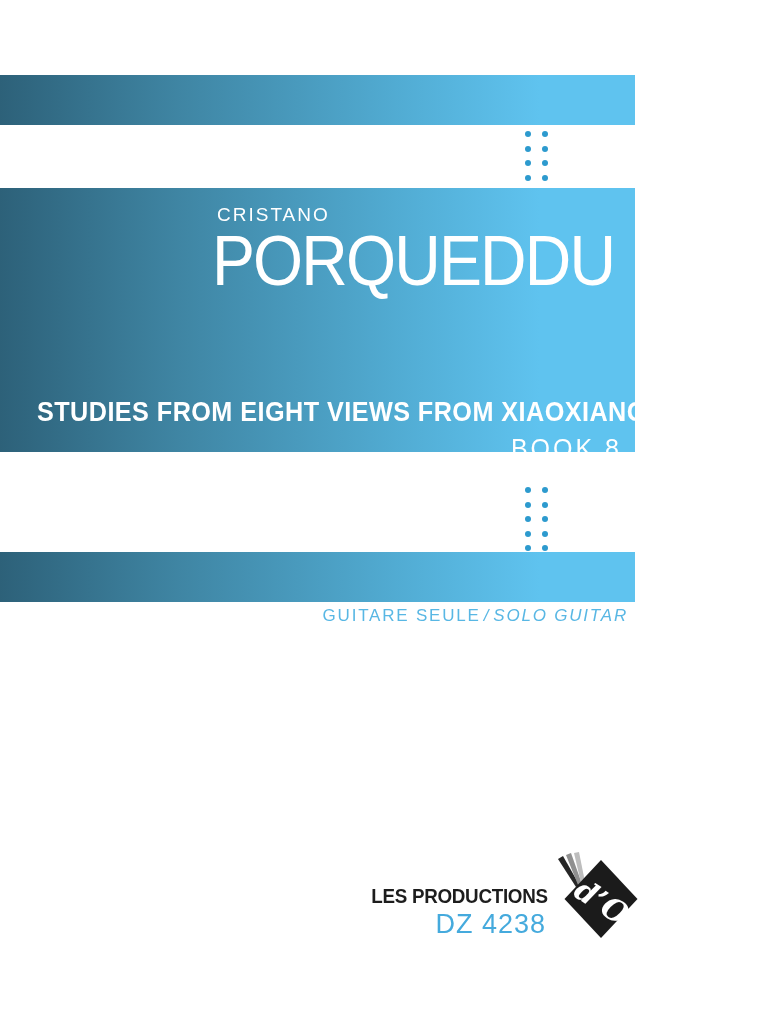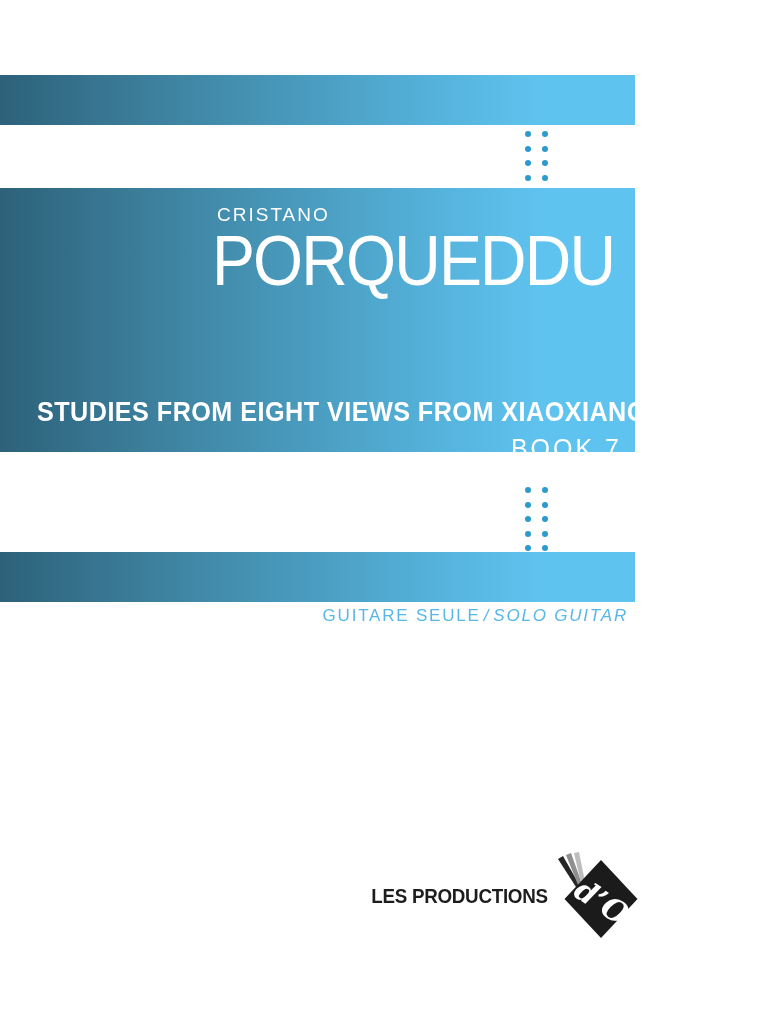--- a/index.html
+++ b/index.html
@@ -131,21 +131,21 @@
       <div class="dot"></div>
       <div class="dot"></div>
       <div class="dot"></div>
       <div class="dot"></div>
     </div>
 
   <div class="band main-block">
     <div class="author-first">CRISTANO</div>
     <div class="author-last">PORQUEDDU</div>
     <div class="cover-title">STUDIES FROM EIGHT VIEWS FROM XIAOXIANG</div>
-    <div class="book-label">BOOK 7</div>
+    <div class="book-label">BOOK 8</div>
   </div>
 
   <div class="dots dots-bottom">
       <div class="dot"></div>
       <div class="dot"></div>
       <div class="dot"></div>
       <div class="dot"></div>
       <div class="dot"></div>
       <div class="dot"></div>
       <div class="dot"></div>
@@ -155,20 +155,21 @@
     </div>
 
   <div class="band band-bottom"></div>
 
   <div class="instrumentation">
     <span>GUITARE SEULE</span><span class="sep">/</span><span class="italic">SOLO GUITAR</span>
   </div>
 
   <div class="publisher-name">LES PRODUCTIONS</div>
 
+  <div class="catalog-number">DZ 4238</div>
 
   <svg class="doz-logo" viewBox="0 0 92 92" xmlns="http://www.w3.org/2000/svg" aria-hidden="true">
     <polygon points="8,9 13,6 30,36 26,37" fill="#262626"></polygon>
     <polygon points="16,5 21,3 32,34 28,35" fill="#8f8f8f"></polygon>
     <polygon points="24,3 29,2 35,32 31,33" fill="#bdbdbd"></polygon>
     <polygon points="51,10 87.5,49 51,88 14.5,49" fill="#1b1b1b"></polygon>
     <text x="22" y="45" transform="rotate(33 22 45)" font-family="DejaVu Serif, serif" font-style="italic" font-weight="bold" font-size="30" fill="#ffffff">d’Oz</text>
   </svg>
 
 </div>

